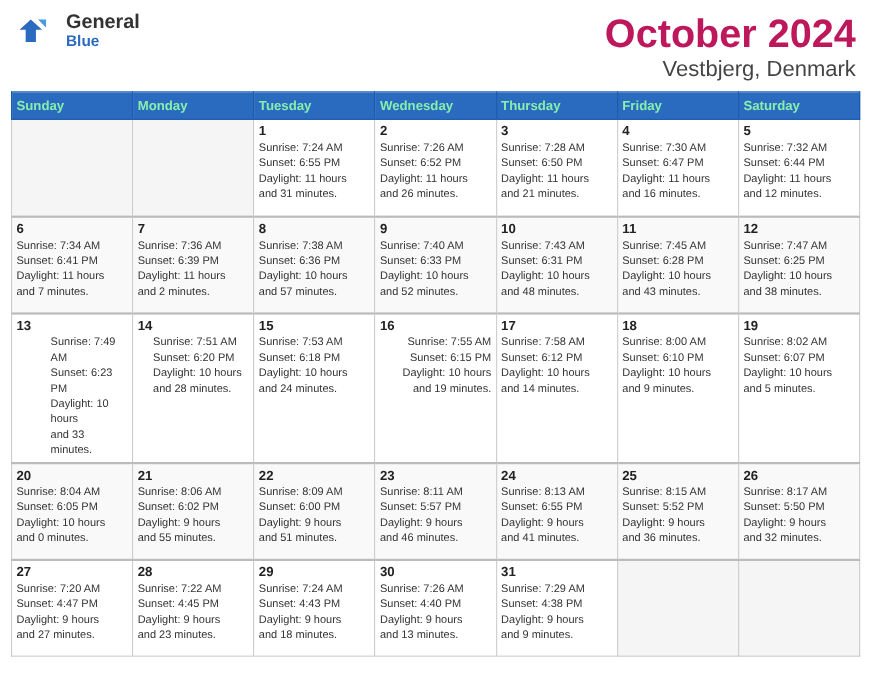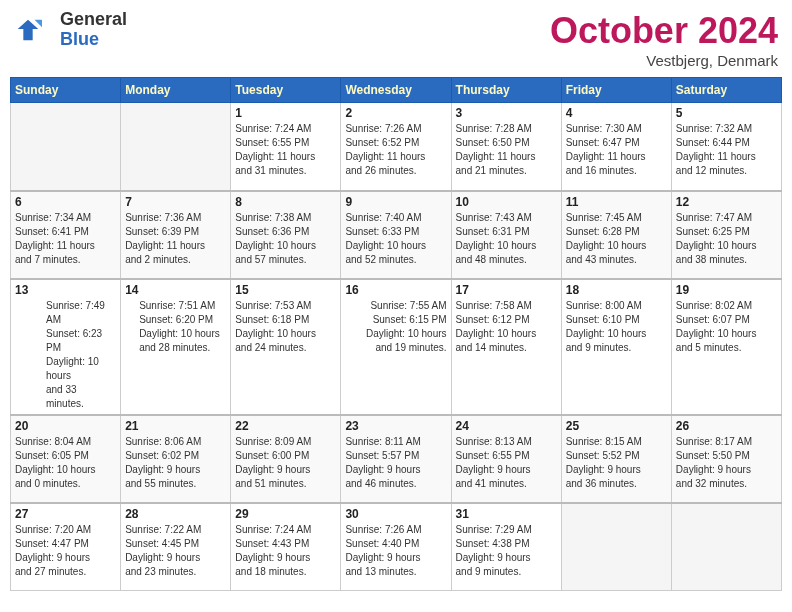--- a/index.html
+++ b/index.html
@@ -26,49 +26,49 @@
       display: flex;
       flex-direction: column;
       line-height: 1.1;
     }
     .logo-general {
       font-size: 18px;
       font-weight: bold;
       color: #333;
     }
     .logo-blue {
-      font-size: 18px;
+      font-size: 14px;
       font-weight: bold;
       color: #2a6abf;
     }
     .logo-icon {
       width: 28px;
       height: 28px;
     }
     .title-block {
       text-align: right;
     }
     .month-year {
       font-size: 36px;
       font-weight: bold;
       color: #be185d;
       text-align: center;
     }
     .location {
-      font-size: 15px;
+      font-size: 20px;
       color: #444;
     }
     table {
       width: 100%;
       border-collapse: collapse;
       table-layout: fixed;
     }
     th {
       background: #2a6abf;
-      color: #fef9c3;
+      color: #86efac;
       font-size: 12px;
       font-weight: bold;
       padding: 5px 4px;
       text-align: left;
       border: 1px solid #1a5aaf;
     }
     td {
       border: 1px solid #ccc;
       vertical-align: top;
       padding: 3px 4px;

